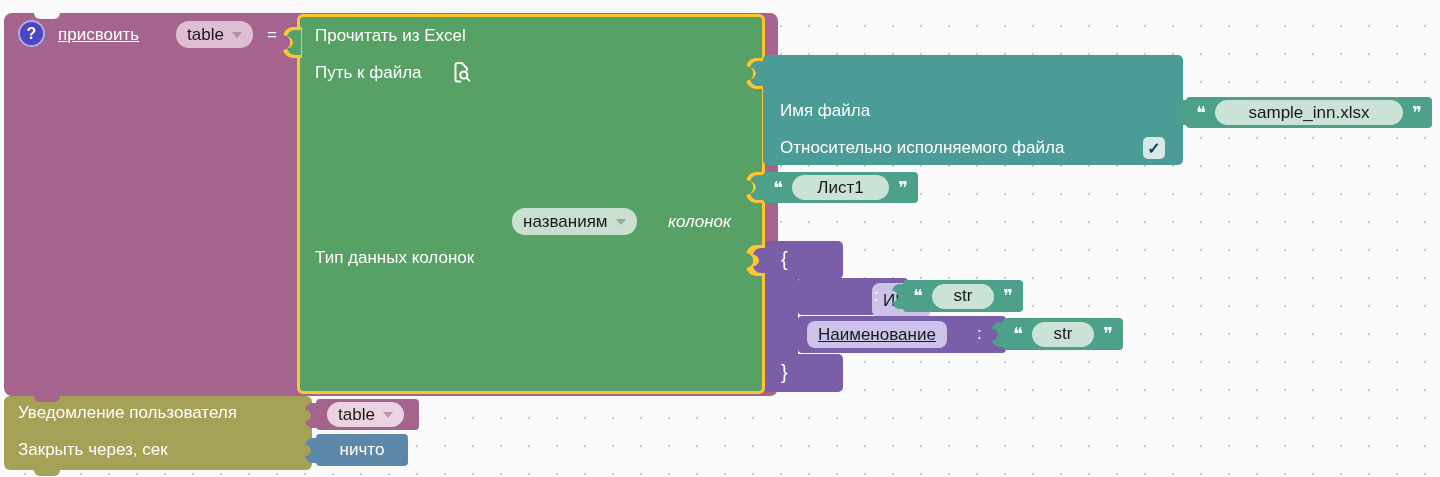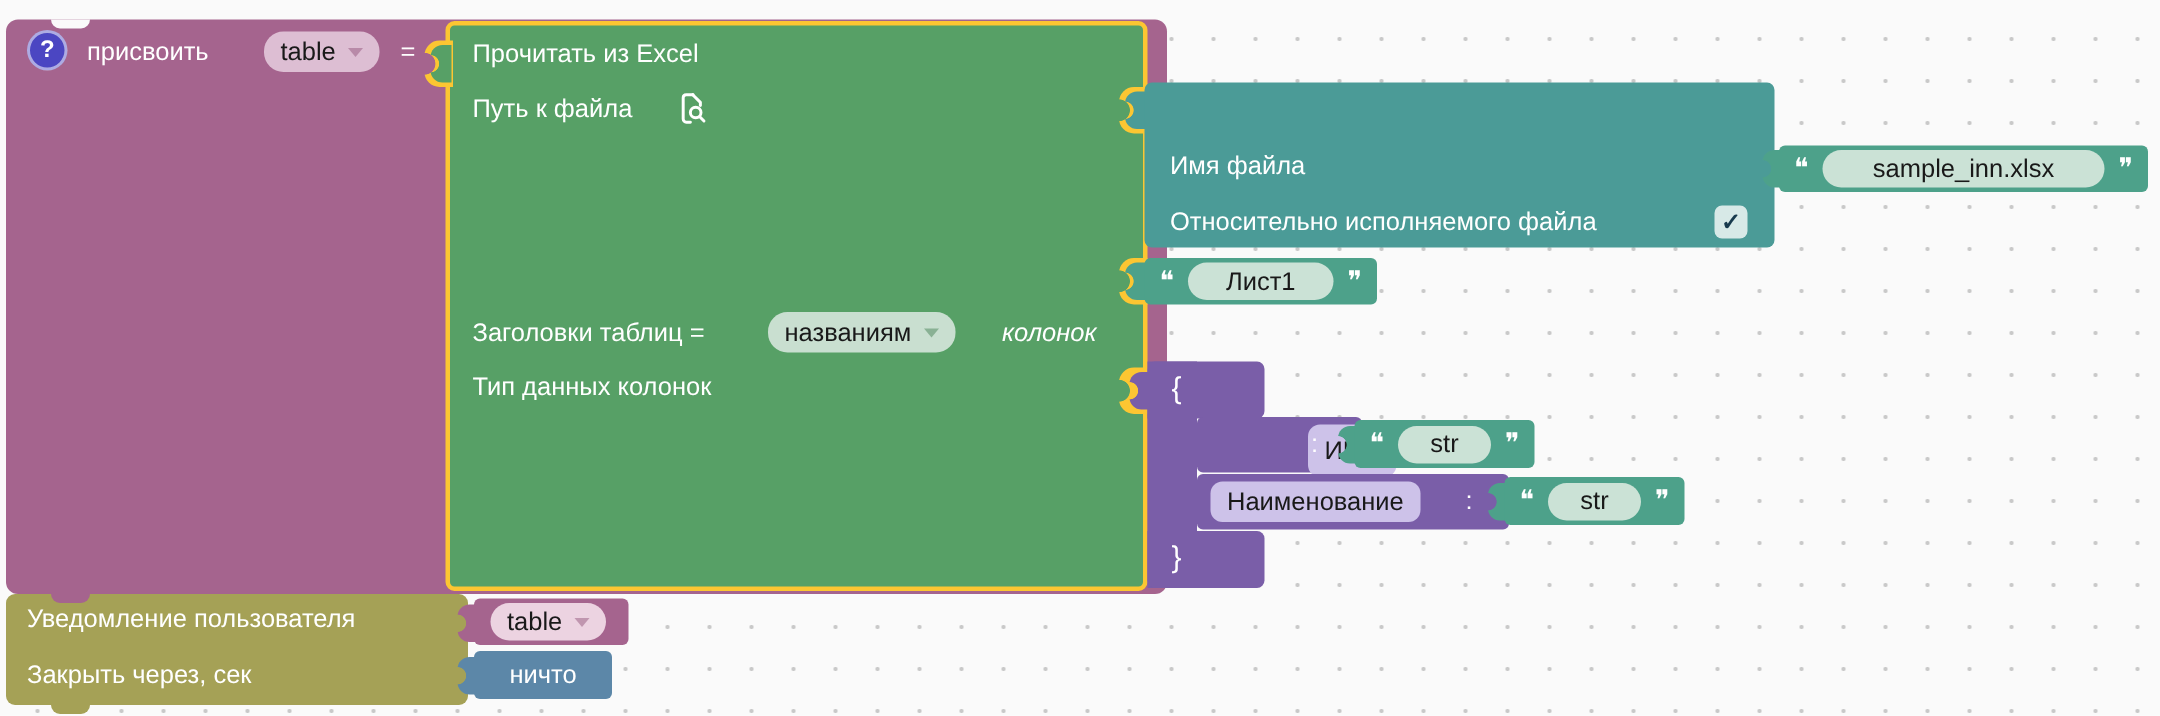--- a/index.html
+++ b/index.html
@@ -46,21 +46,21 @@
 </head>
 <body>
 
 <div id="canvas">
 
   <div class="blk" style="left:4px; top:13px; width:774px; height:383px; background:#a5648e; border-radius:8px;">
   </div>
 
   <div class="bump" style="left:34px; top:13px; background:#fafafa;"></div>
   <div class="helpicon" style="left:18px; top:20px; background:#4b46c2;">?</div>
-  <span class="lbl" style="left:58px; top:24px;">присвоить</span>
+  <span class="lbl" style="left:58px; top:24px;text-decoration:underline;">присвоить</span>
   <div class="pill" style="left:176px; top:21px; height:27px; background:#ddbed3;">
     <span>table</span>
     <span class="dd-arrow" style="color:#8c4b73;"></span>
   </div>
   <span class="lbl" style="left:267px; top:24px;">=</span>
 
   <div class="blk" style="left:4px; top:396px; width:308px; height:74px; background:#a5a156; border-radius:6px;"></div>
 
   <div class="bump" style="left:34px; top:396px; background:#a5648e;"></div>
 
@@ -79,21 +79,20 @@
   <span class="abs" style="left:449px; top:60px; width:25px; height:25px;">
     <svg width="25" height="25" viewBox="0 0 24 24">
       <path d="M12.5 3H8.2C7 3 6.2 3.9 6.2 5v13.6c0 1.1.9 2 2 2h2.6" stroke="#fff" stroke-width="1.9" fill="none" stroke-linecap="round"></path>
       <path d="M12.3 3l4.9 4.9v2" stroke="#fff" stroke-width="1.9" fill="none" stroke-linecap="round" stroke-linejoin="round"></path>
       <circle cx="14.2" cy="14.4" r="3.4" stroke="#fff" stroke-width="1.9" fill="none"></circle>
       <path d="M16.8 17.1l2.7 2.7" stroke="#fff" stroke-width="1.9" stroke-linecap="round"></path>
     </svg>
   </span>
 
 
-  <span class="lbl" style="left:315px; top:211px;">Заголовки таблиц =</span>
   <div class="pill" style="left:512px; top:208px; height:27px; background:#c9dfd0;">
     <span>названиям</span>
     <span class="dd-arrow" style="color:#3c7a4c;"></span>
   </div>
   <span class="lbl" style="left:668px; top:211px;font-style:italic;">колонок</span>
 
   <span class="lbl" style="left:315px; top:247px;">Тип данных колонок</span>
 
   <span class="tab big" style="--c:#fcc632; left:746px; top:58px;"></span>
   <span class="tab big" style="--c:#fcc632; left:746px; top:172px;"></span>
@@ -130,21 +129,21 @@
   <div class="pill" style="left:843px; top:283px; height:35px; background:#cdc2e9; border-radius:8px;margin-left:29px;">ИНН</div>
   <span class="lbl" style="left:874px; top:285px;">:</span>
   <span class="tab" style="--c:#4da18a; left:892px; top:284px;"></span>
   <div class="strblk" style="left:903px; top:280px; width:120px; height:32px; background:#4da18a;">
     <span class="quote">❝</span>
     <span class="pill" style="background:#cbe2d6; flex:1;">str</span>
     <span class="quote">❞</span>
   </div>
 
   <div class="blk" style="left:798px; top:316px; width:208px; height:37px; background:#7a5ea8; border-radius:4px;"></div>
-  <div class="pill" style="left:807px; top:321px; height:27px; background:#cdc2e9; border-radius:8px;">Наименование</div>
+  <div class="pill" style="left:807px; top:321px; height:27px; background:#cdc2e9; border-radius:8px;text-decoration:underline;">Наименование</div>
   <span class="lbl" style="left:977px; top:323px;">:</span>
   <span class="tab" style="--c:#4da18a; left:992px; top:322px;"></span>
   <div class="strblk" style="left:1003px; top:318px; width:120px; height:32px; background:#4da18a;">
     <span class="quote">❝</span>
     <span class="pill" style="background:#cbe2d6; flex:1;">str</span>
     <span class="quote">❞</span>
   </div>
 
   <span class="tab" style="--c:#a5648e; left:305px; top:403px;"></span>
   <div class="blk" style="left:316px; top:399px; width:103px; height:31px; background:#a5648e; border-radius:4px;"></div>

